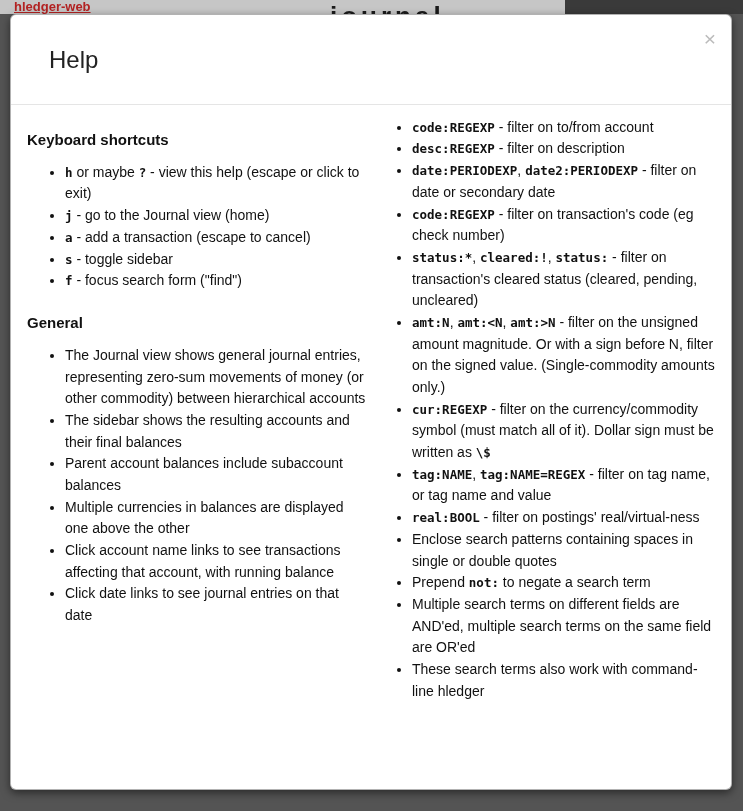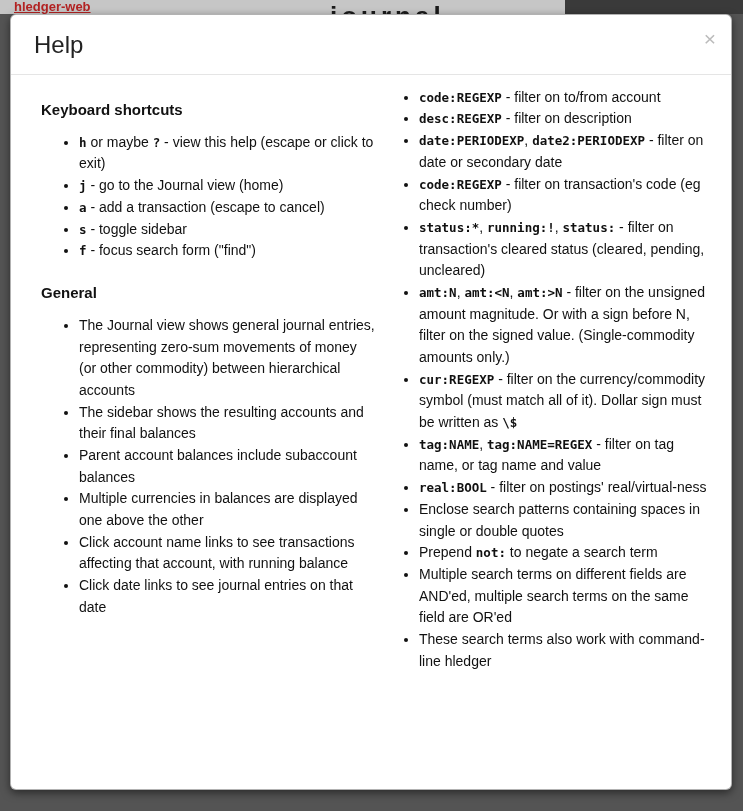--- a/index.html
+++ b/index.html
@@ -62,42 +62,42 @@
     box-shadow: 0 3px 9px rgba(0,0,0,0.5);
     z-index: 2;
     overflow: hidden;
   }
   .modal-header {
     position: relative;
     padding: 15px 20px 13px 22px;
     border-bottom: 1px solid #e5e5e5;
   }
   .modal-title {
-    margin: 1px;
+    margin: 16px;
     font-size: 24px;
     font-weight: 500;
     color: #222222;
     line-height: 1.2;
   }
   .close {
     position: absolute;
     top: 13px; right: 15px;
     background: none;
     border: none;
     padding: 0;
     font-size: 21px;
     line-height: 1;
     color: #bbbbbb;
     cursor: pointer;
     font-family: "Liberation Sans", sans-serif;
   }
   .modal-body {
     display: flex;
     gap: 6px;
-    padding: 4px 16px 40px 30px;
+    padding: 4px 16px 40px 16px;
   }
   .col { flex: 1; min-width: 0; }
 
   .col h3 {
     font-size: 15px;
     font-weight: bold;
     color: #111111;
     margin: 22px 0 14px 0;
   }
   .col ul {
@@ -150,21 +150,21 @@
           <li>Click account name links to see transactions affecting that account, with running balance</li>
           <li>Click date links to see journal entries on that date</li>
         </ul>
     </div>
     <div class="col">
       <ul>
           <li><code>code:REGEXP</code> - filter on to/from account</li>
           <li><code>desc:REGEXP</code> - filter on description</li>
           <li><code>date:PERIODEXP</code>, <code>date2:PERIODEXP</code> - filter on date or secondary date</li>
           <li><code>code:REGEXP</code> - filter on transaction's code (eg check number)</li>
-          <li><code>status:*</code>, <code>running:!</code>, <code>status:</code> - filter on transaction's cleared status (cleared, pending, uncleared)</li>
+          <li><code>status:*</code>, <code>cleared:!</code>, <code>status:</code> - filter on transaction's cleared status (cleared, pending, uncleared)</li>
           <li><code>amt:N</code>, <code>amt:&lt;N</code>, <code>amt:&gt;N</code> - filter on the unsigned amount magnitude. Or with a sign before N, filter on the signed value. (Single-commodity amounts only.)</li>
           <li><code>cur:REGEXP</code> - filter on the currency/commodity symbol (must match all of it). Dollar sign must be written as <code>\$</code></li>
           <li><code>tag:NAME</code>, <code>tag:NAME=REGEX</code> - filter on tag name, or tag name and value</li>
           <li><code>real:BOOL</code> - filter on postings' real/virtual-ness</li>
           <li>Enclose search patterns containing spaces in single or double quotes</li>
           <li>Prepend <code>not:</code> to negate a search term</li>
           <li>Multiple search terms on different fields are AND'ed, multiple search terms on the same field are OR'ed</li>
           <li>These search terms also work with command-line hledger</li>
         </ul>
     </div>

